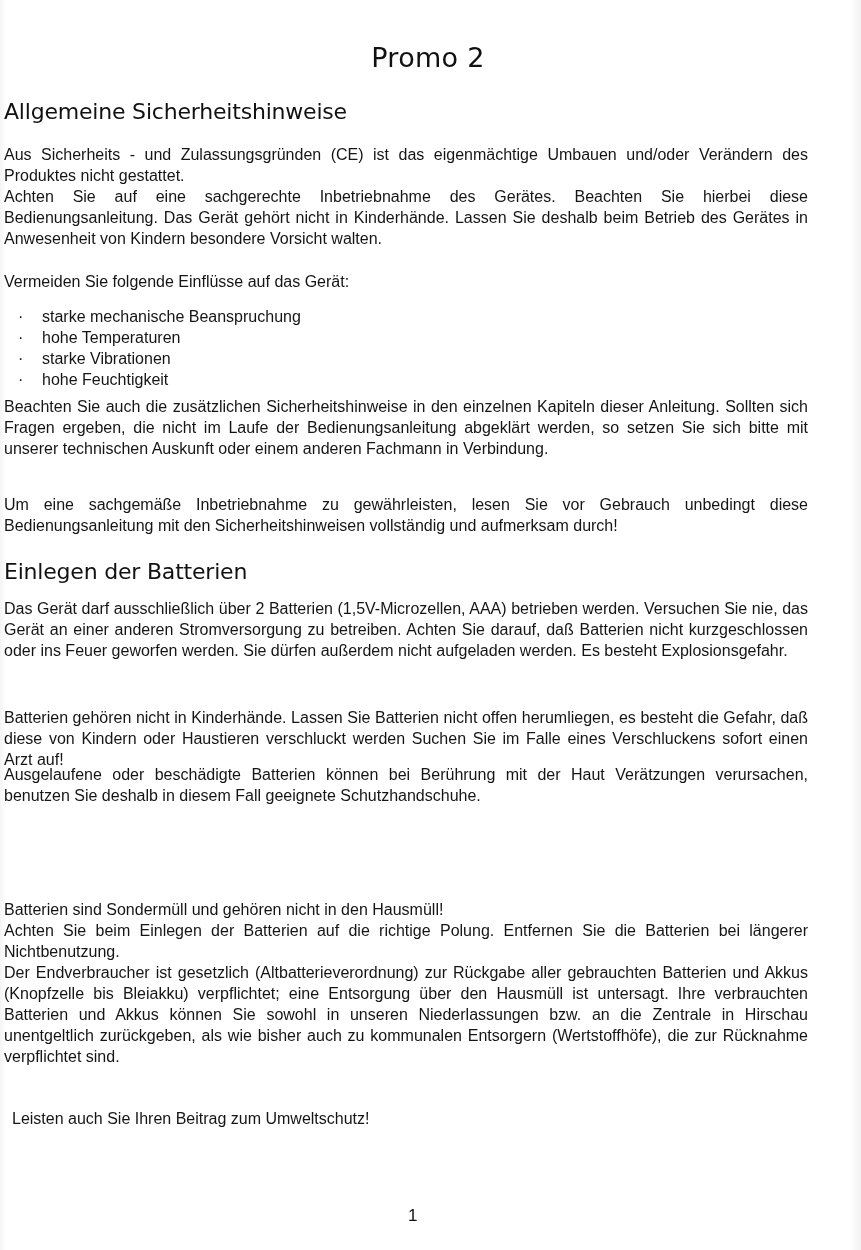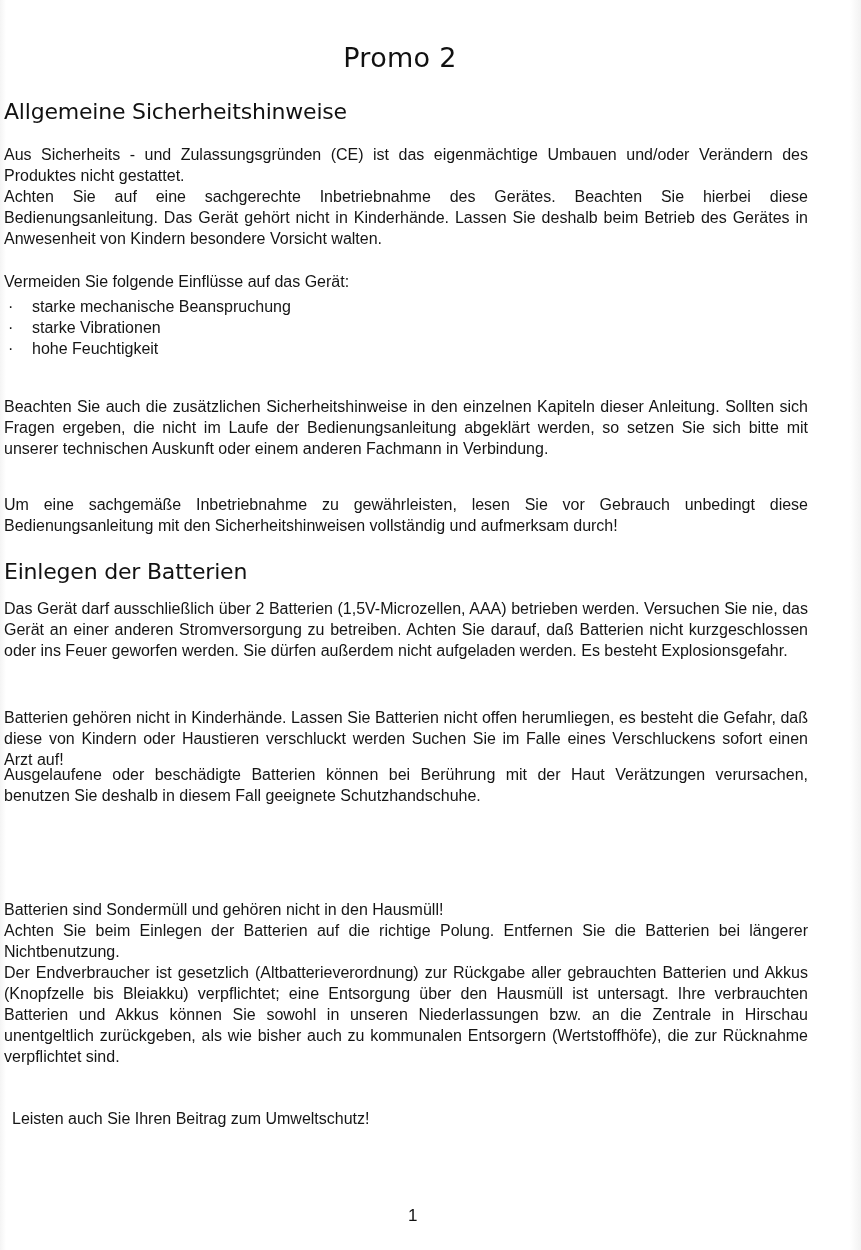--- a/index.html
+++ b/index.html
@@ -6,25 +6,25 @@
     body {
       width: 861px; height: 1250px; overflow: hidden;
       background: #ffffff;
       font-family: "Liberation Sans", sans-serif;
       color: #151515;
       position: relative;
     }
     .page { position: absolute; left: 0; top: 0; width: 861px; height: 1250px;
       background: linear-gradient(90deg, #f4f4f4 0px, #ffffff 6px, #ffffff 850px, #f2f2f2 861px); }
     .title { position: absolute; top: 42px; left: 0; width: 800px; text-align: center;
-      font-family: "DejaVu Sans", sans-serif; font-size: 27px; font-weight: normal; letter-spacing: 0.3px; color: #111; }
+      font-family: "DejaVu Sans", sans-serif; font-size: 27px; font-weight: normal; letter-spacing: 0.3px; color: #111; padding-left: 28px; }
     .content { position: absolute; left: 4px; width: 804px; font-size: 16px; line-height: 21px; }
     h2 { margin: 0; font-family: "DejaVu Sans", sans-serif; font-size: 22px; font-weight: normal; color: #111; letter-spacing: -0.2px; }
     p { margin: 0; text-align: justify; text-align-last: left; }
-    ul { list-style: none; margin: 4px; padding: 0; }
+    ul { list-style: none; margin: 14px; padding: 0; }
     ul li { position: relative; padding-left: 24px; }
     ul li::before { content: "·"; position: absolute; left: 0; }
     .pagenum { position: absolute; top: 1206px; left: 408px; font-size: 17px; color: #111; }
   </style>
 </head>
 <body>
 
 <div class="page">
   <div class="title">Promo 2</div>
 
@@ -32,20 +32,21 @@
     <h2>Allgemeine Sicherheitshinweise</h2>
   </div>
   <div class="content" style="top:144px;">
     <p>Aus Sicherheits - und Zulassungsgründen (CE) ist das eigenmächtige Umbauen und/oder Verändern des Produktes nicht gestattet.</p>
     <p>Achten Sie auf eine sachgerechte Inbetriebnahme des Gerätes. Beachten Sie hierbei diese Bedienungsanleitung. Das Gerät gehört nicht in Kinderhände. Lassen Sie deshalb beim Betrieb des Gerätes in Anwesenheit von Kindern besondere Vorsicht walten.</p>
   </div>
   <div class="content" style="top:271px;">
     <p>Vermeiden Sie folgende Einflüsse auf das Gerät:</p>
     <ul>
       <li>starke mechanische Beanspruchung</li>
+      <li>hohe Temperaturen</li>
       <li>starke Vibrationen</li>
       <li>hohe Feuchtigkeit</li>
     </ul>
   </div>
   <div class="content" style="top:396px;">
     <p>Beachten Sie auch die zusätzlichen Sicherheitshinweise in den einzelnen Kapiteln dieser Anleitung. Sollten sich Fragen ergeben, die nicht im Laufe der Bedienungsanleitung abgeklärt werden, so setzen Sie sich bitte mit unserer technischen Auskunft oder einem anderen Fachmann in Verbindung.</p>
   </div>
   <div class="content" style="top:494px;">
     <p>Um eine sachgemäße Inbetriebnahme zu gewährleisten, lesen Sie vor Gebrauch unbedingt diese Bedienungsanleitung mit den Sicherheitshinweisen vollständig und aufmerksam durch!</p>
   </div>

